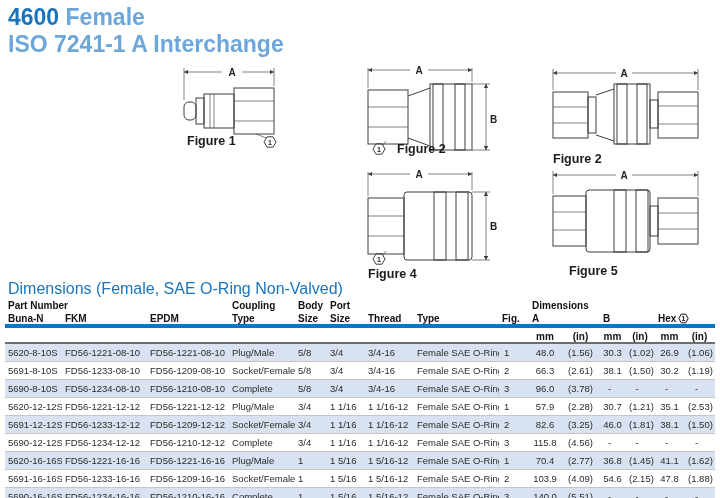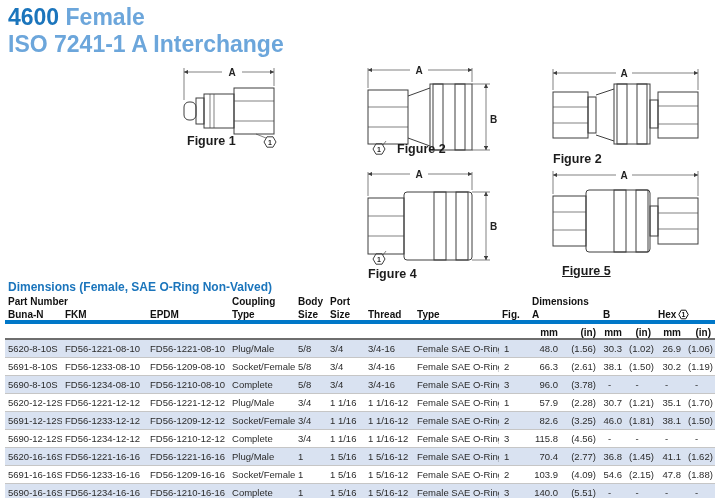--- a/index.html
+++ b/index.html
@@ -12,32 +12,32 @@
   
   .fig{position:absolute;}
   .fig svg{display:block;}
   .fig-label{position:absolute;font-size:12.5px;font-weight:700;color:#1c1c1c;white-space:nowrap;}
   .draw{stroke:#3f3f3f;stroke-width:1;fill:none;}
   .thin{stroke:#4a4a4a;stroke-width:0.7;fill:none;}
   .dimtxt{font-size:10px;font-weight:700;fill:#222;}
   .callout-txt{font-size:7px;font-weight:700;fill:#222;}
   
   .tbl-wrap{position:absolute;left:5px;top:280px;width:710px;}
-  .tbl-title{font-size:12px;font-weight:700;color:#1B75BC;margin:0 0 1px 3px;}
+  .tbl-title{font-size:16px;font-weight:400;color:#1B75BC;margin:0 0 1px 3px;}
   table{border-collapse:collapse;table-layout:fixed;width:710px;}
   th,td{padding:0 0 0 3px;overflow:hidden;white-space:nowrap;text-align:left;font-size:9.5px;}
   thead th{font-size:10px;font-weight:700;color:#111;vertical-align:bottom;line-height:11px;}
   tr.h1 th{height:12px;}
   tr.h2 th{height:13px;border-bottom:4px solid #0077C8;margin-top:48px;}
   tr.units th{height:14px;border-bottom:2px solid #6e6e6e;}
   tbody td{height:17px;line-height:17px;color:#2b2b2b;border-bottom:1px solid #c6c6c6;}
   tbody tr:nth-child(odd){background:#D9E2F1;}
   tbody tr:last-child td{border-bottom:2px solid #9a9a9a;}
   
-  td:nth-child(n+10), tr.units th:nth-child(n+2){text-align:right;padding-right:4px;}
+  td:nth-child(n+10), tr.units th:nth-child(n+2){text-align:center;padding-right:4px;}
   td:nth-child(9){padding-left:5px;}
   td.dash{text-align:center;padding-right:10px;}
   .hexmark{vertical-align:-2px;margin-left:2px;}
 </style>
 </head>
 <body>
 
 <div class="page">
 
   <div class="titles">
@@ -175,21 +175,21 @@
       <text class="dimtxt" x="76" y="12.5" text-anchor="middle">A</text>
       <rect class="draw" x="5" y="30" width="33" height="50"></rect>
       <path class="thin" d="M5,46H38 M5,64H38"></path>
       <rect class="draw" x="38" y="24" width="64" height="62" rx="3"></rect>
       <rect class="draw" x="66" y="24" width="12" height="62" fill="url(#k5)"></rect>
       <rect class="draw" x="88" y="24" width="12" height="62" fill="url(#k5)"></rect>
       <rect class="draw" x="102" y="40" width="8" height="30"></rect>
       <rect class="draw" x="110" y="32" width="40" height="46"></rect>
       <path class="thin" d="M110,47H150 M110,63H150"></path>
     </svg>
-    <div class="fig-label" style="left:14px;top:98px;text-decoration:underline;">Figure 5</div>
+    <div class="fig-label" style="left:21px;top:98px;">Figure 5</div>
   </div>
 
   <div class="tbl-wrap">
     <div class="tbl-title">Dimensions (Female, SAE O-Ring Non-Valved)</div>
     <table>
       <colgroup>
         <col style="width:57px">
           <col style="width:85px">
           <col style="width:82px">
         <col style="width:66px">
@@ -305,21 +305,21 @@
             <td>3/4</td>
             <td>1 1/16</td>
             <td>1 1/16-12</td>
             <td>Female SAE O-Ring</td>
             <td>1</td>
             <td>57.9</td>
             <td>(2.28)</td>
             <td>30.7</td>
             <td>(1.21)</td>
             <td>35.1</td>
-            <td>(1.70)</td>
+            <td>(2.53)</td>
           </tr>
           <tr>
             <td>5691-12-12S</td>
             <td>FD56-1233-12-12</td>
             <td>FD56-1209-12-12</td>
             <td>Socket/Female</td>
             <td>3/4</td>
             <td>1 1/16</td>
             <td>1 1/16-12</td>
             <td>Female SAE O-Ring</td>

